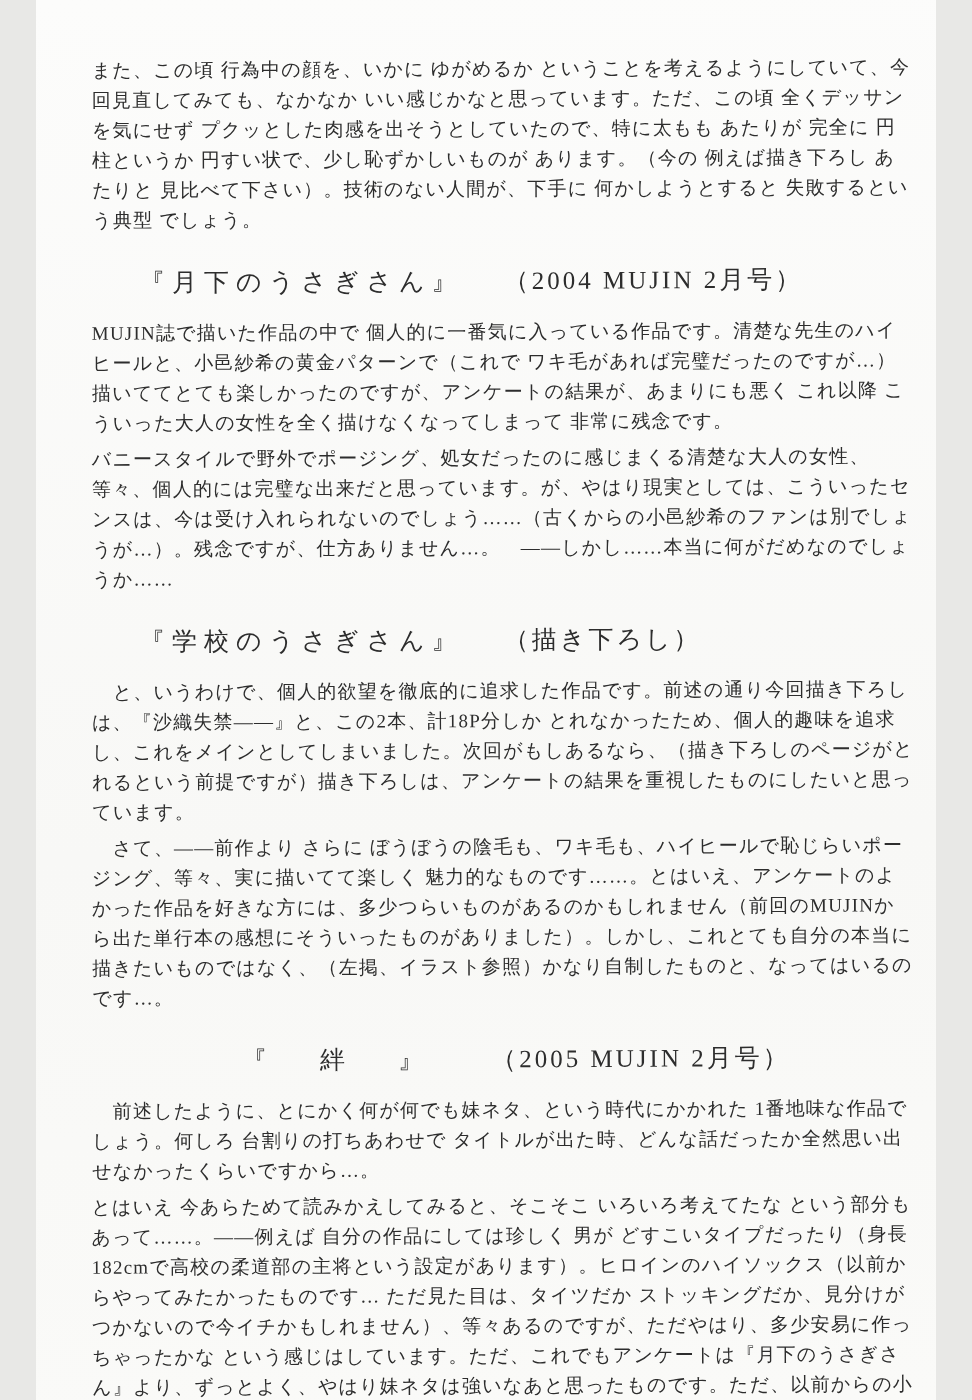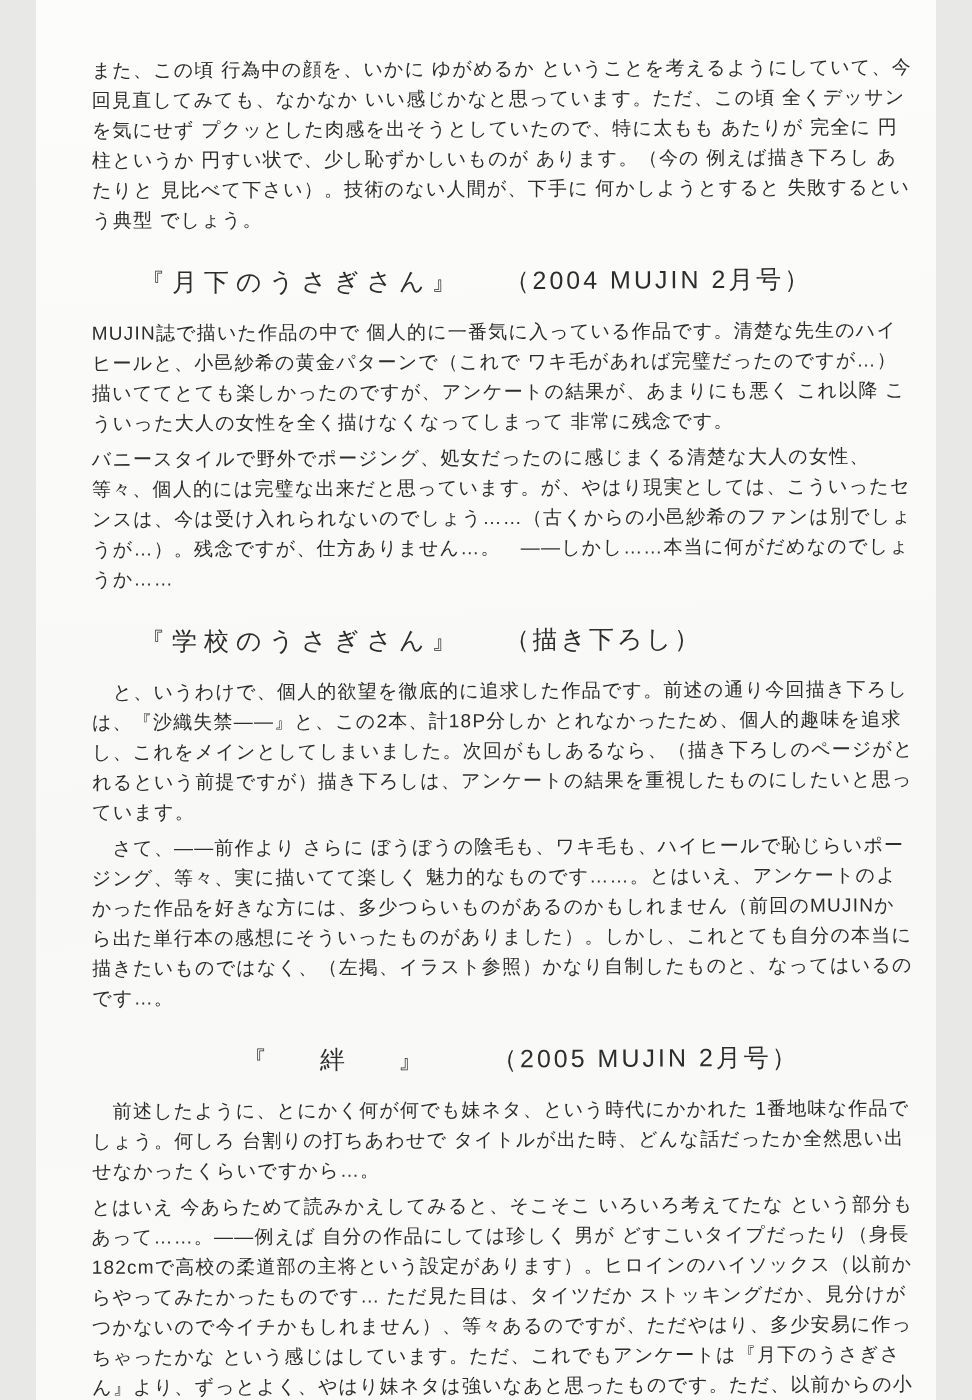--- a/index.html
+++ b/index.html
@@ -9,21 +9,21 @@
   }
   .page {
     position: relative;
     width: 900px;
     height: 1400px;
     margin: 0 auto;
     box-sizing: border-box;
     background: #fbfbfa;
     background-image: linear-gradient(178deg, #fcfcfb 0%, #f8f8f6 60%, #fafaf8 100%);
     color: #2d2d2d;
-    font-family: Liberation Sans, sans-serif;
+    font-family: Liberation Serif, serif;
     padding: 54px 22px 0 56px;
     overflow: hidden;
   }
   .para {
     margin: 0 0 6px 0;
     font-size: 19px;
     line-height: 1.58;
     letter-spacing: 1.2px;
     text-align: left;
     transform: rotate(-0.25deg);

